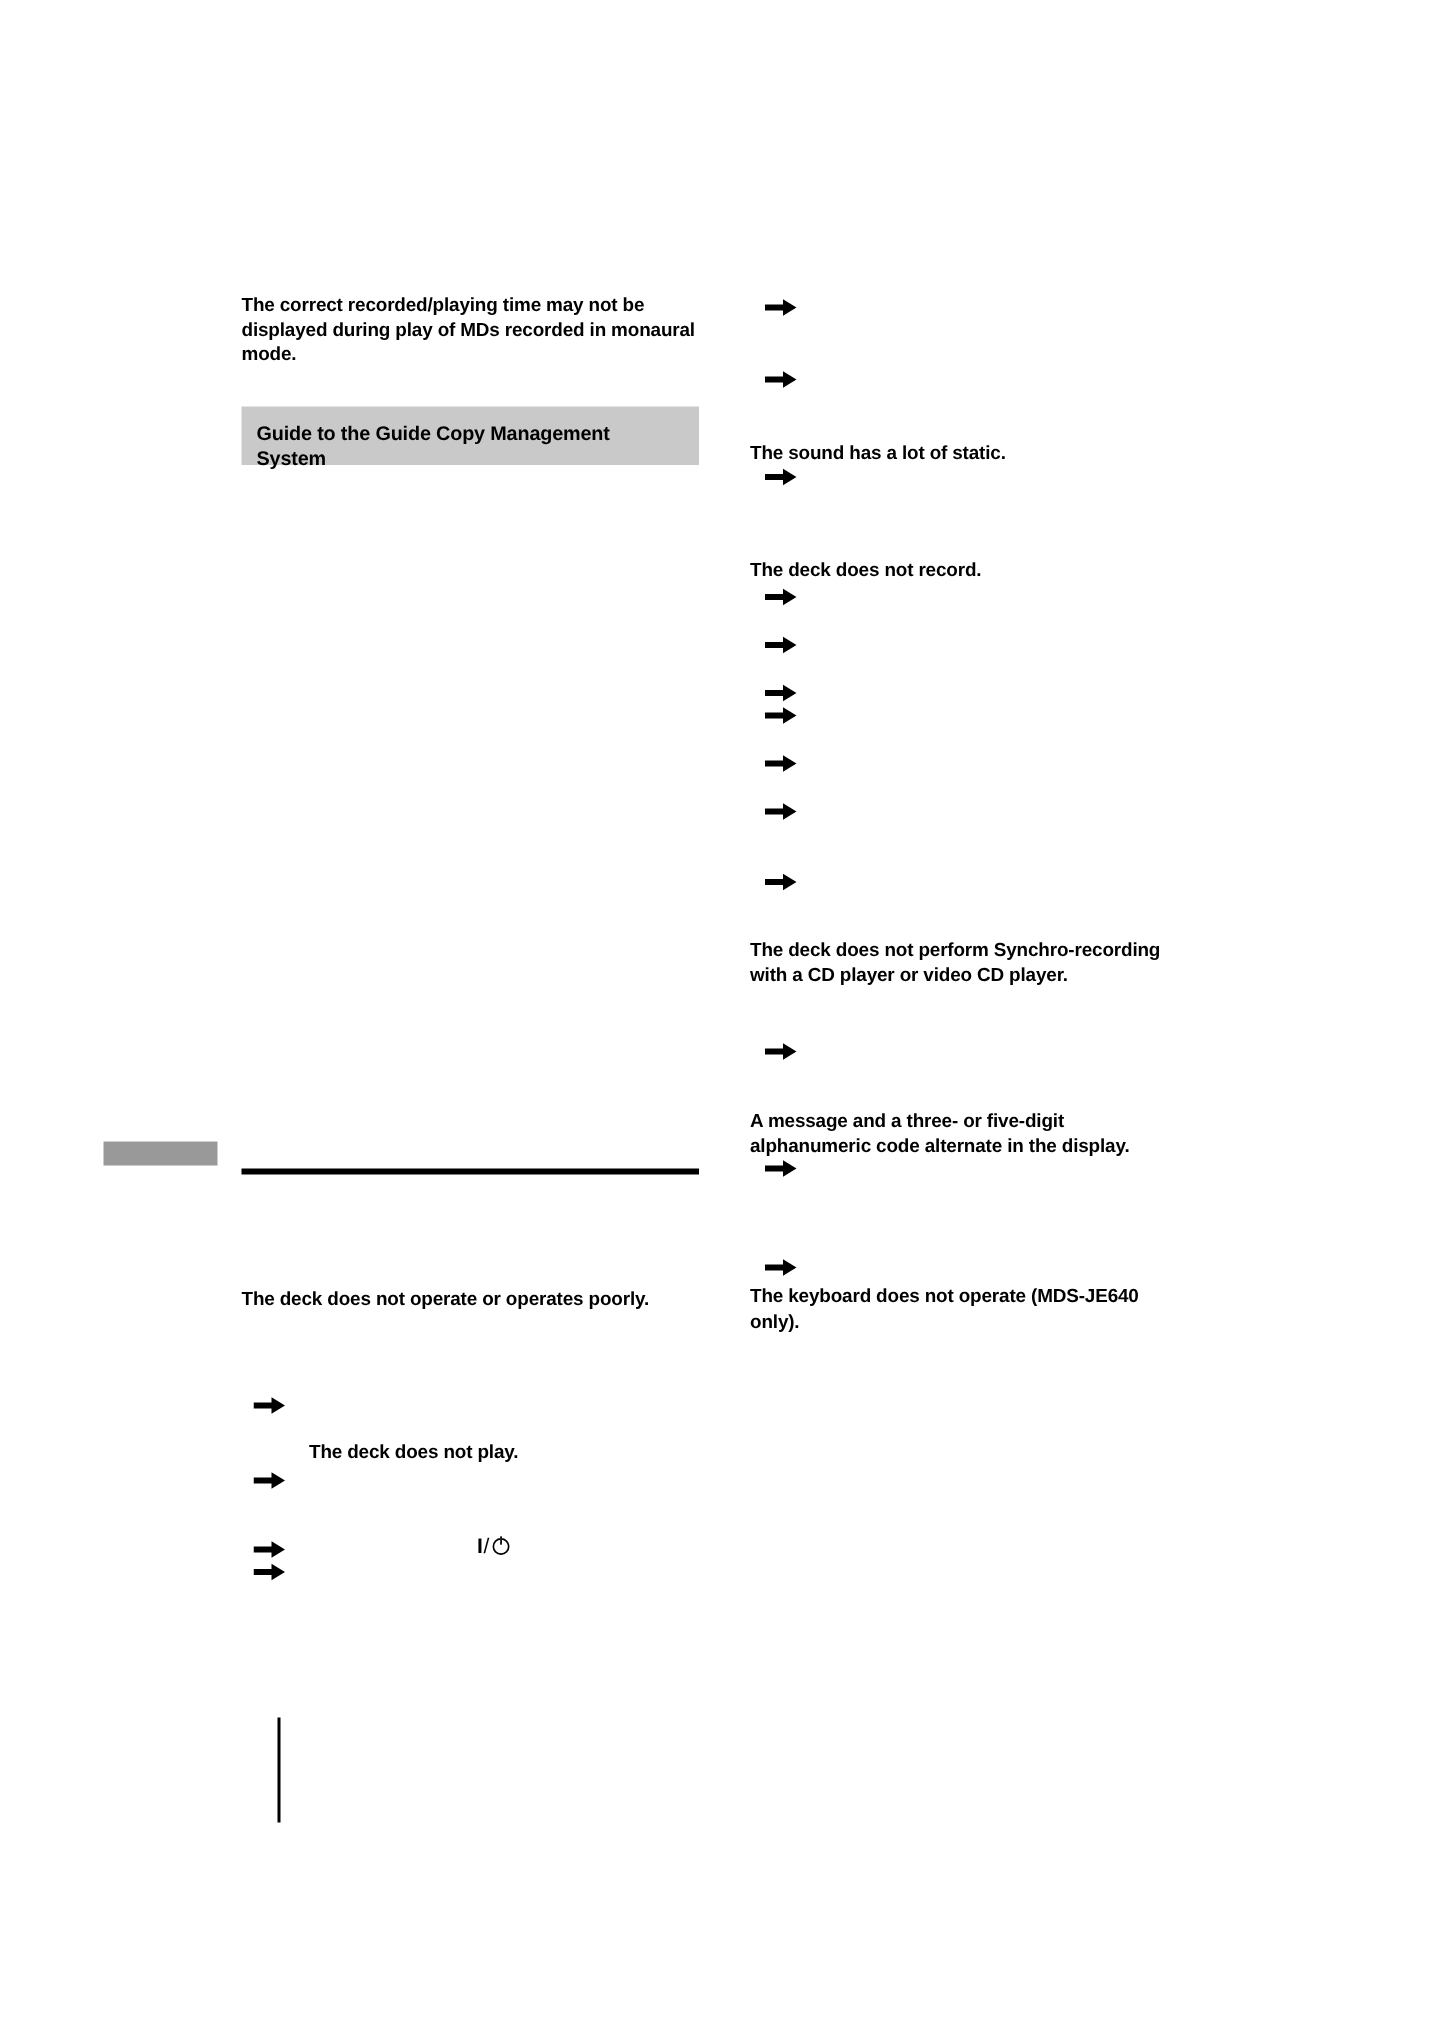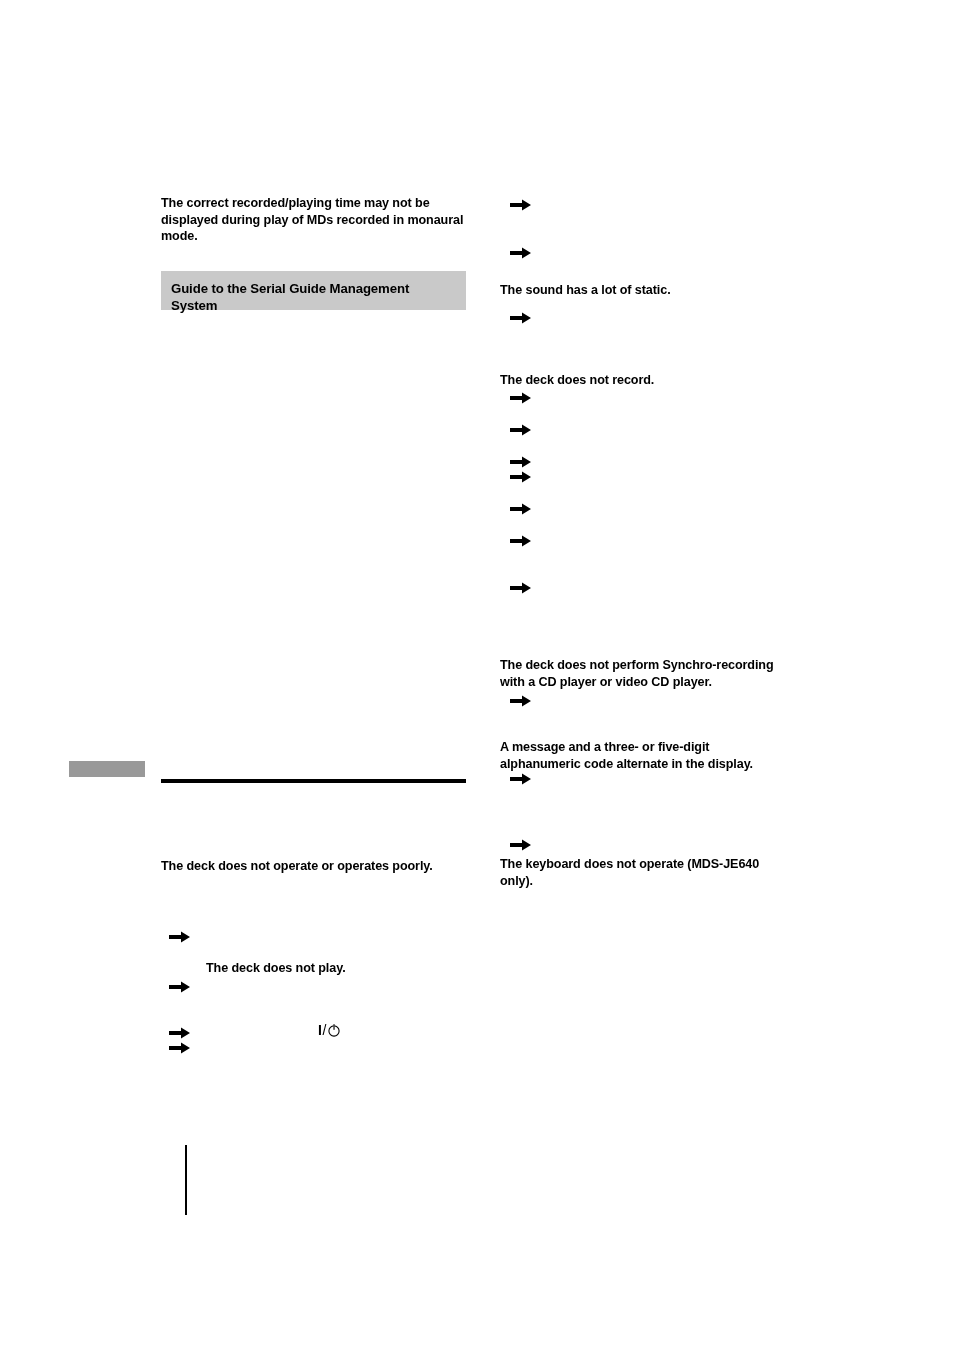--- a/index.html
+++ b/index.html
@@ -109,21 +109,21 @@
   }
 </style>
 </head>
 <body>
 
 <div class="page">
 
   <div class="abs col-left qhead" style="top:195px;">The correct recorded/playing time may not be displayed during play of MDs recorded in monaural mode.</div>
 
   <div class="abs section-box" style="left:161px; top:271px; width:305px; height:39px;">
-    <div class="section-title">Guide to the Serial Guide Management</div>
+    <div class="section-title">Guide to the Guide Copy Management</div>
     <div class="section-title">System</div>
   </div>
 
 
   <div class="abs page-tab" style="left:69px; top:761px; width:76px;"></div>
 
   <div class="abs chapter-rule" style="left:161px; top:779px; width:305px;"></div>
 
   <div class="abs col-left qhead" style="top:858px;">The deck does not operate or operates poorly.</div>
   <div class="abs arrow-bullet" style="left:169px; top:930px;">
@@ -169,21 +169,21 @@
     <svg width="22" height="14" viewBox="0 0 22 14">
       <path d="M0 5 H12 V1.5 L21 7 L12 12.5 V9 H0 Z" fill="#000"></path>
     </svg>
   </div>
   <div class="abs arrow-bullet" style="left:510px; top:246px;">
     <svg width="22" height="14" viewBox="0 0 22 14">
       <path d="M0 5 H12 V1.5 L21 7 L12 12.5 V9 H0 Z" fill="#000"></path>
     </svg>
   </div>
 
-  <div class="abs col-right qhead" style="top:282px;">The sound has a lot of static.</div>
+  <div class="abs col-right qhead" style="top:294px;">The sound has a lot of static.</div>
   <div class="abs arrow-bullet" style="left:510px; top:311px;">
     <svg width="22" height="14" viewBox="0 0 22 14">
       <path d="M0 5 H12 V1.5 L21 7 L12 12.5 V9 H0 Z" fill="#000"></path>
     </svg>
   </div>
 
   <div class="abs col-right qhead" style="top:372px;">The deck does not record.</div>
 
   <div class="abs arrow-bullet" style="left:510px; top:391px;">
     <svg width="22" height="14" viewBox="0 0 22 14">
@@ -214,21 +214,21 @@
     <svg width="22" height="14" viewBox="0 0 22 14">
         <path d="M0 5 H12 V1.5 L21 7 L12 12.5 V9 H0 Z" fill="#000"></path>
       </svg>
   </div>
   <div class="abs arrow-bullet" style="left:510px; top:581px;">
     <svg width="22" height="14" viewBox="0 0 22 14">
         <path d="M0 5 H12 V1.5 L21 7 L12 12.5 V9 H0 Z" fill="#000"></path>
       </svg>
   </div>
 
-  <div class="abs col-right qhead" style="top:657px;">
+  <div class="abs col-right qhead" style="top:625px;">
     <span>The deck does not perform Synchro-recording</span><br>
     <span>with a CD player or video CD player.</span>
   </div>
   <div class="abs arrow-bullet" style="left:510px; top:694px;">
     <svg width="22" height="14" viewBox="0 0 22 14">
         <path d="M0 5 H12 V1.5 L21 7 L12 12.5 V9 H0 Z" fill="#000"></path>
       </svg>
   </div>
 
   <div class="abs col-right qhead" style="top:739px;">

